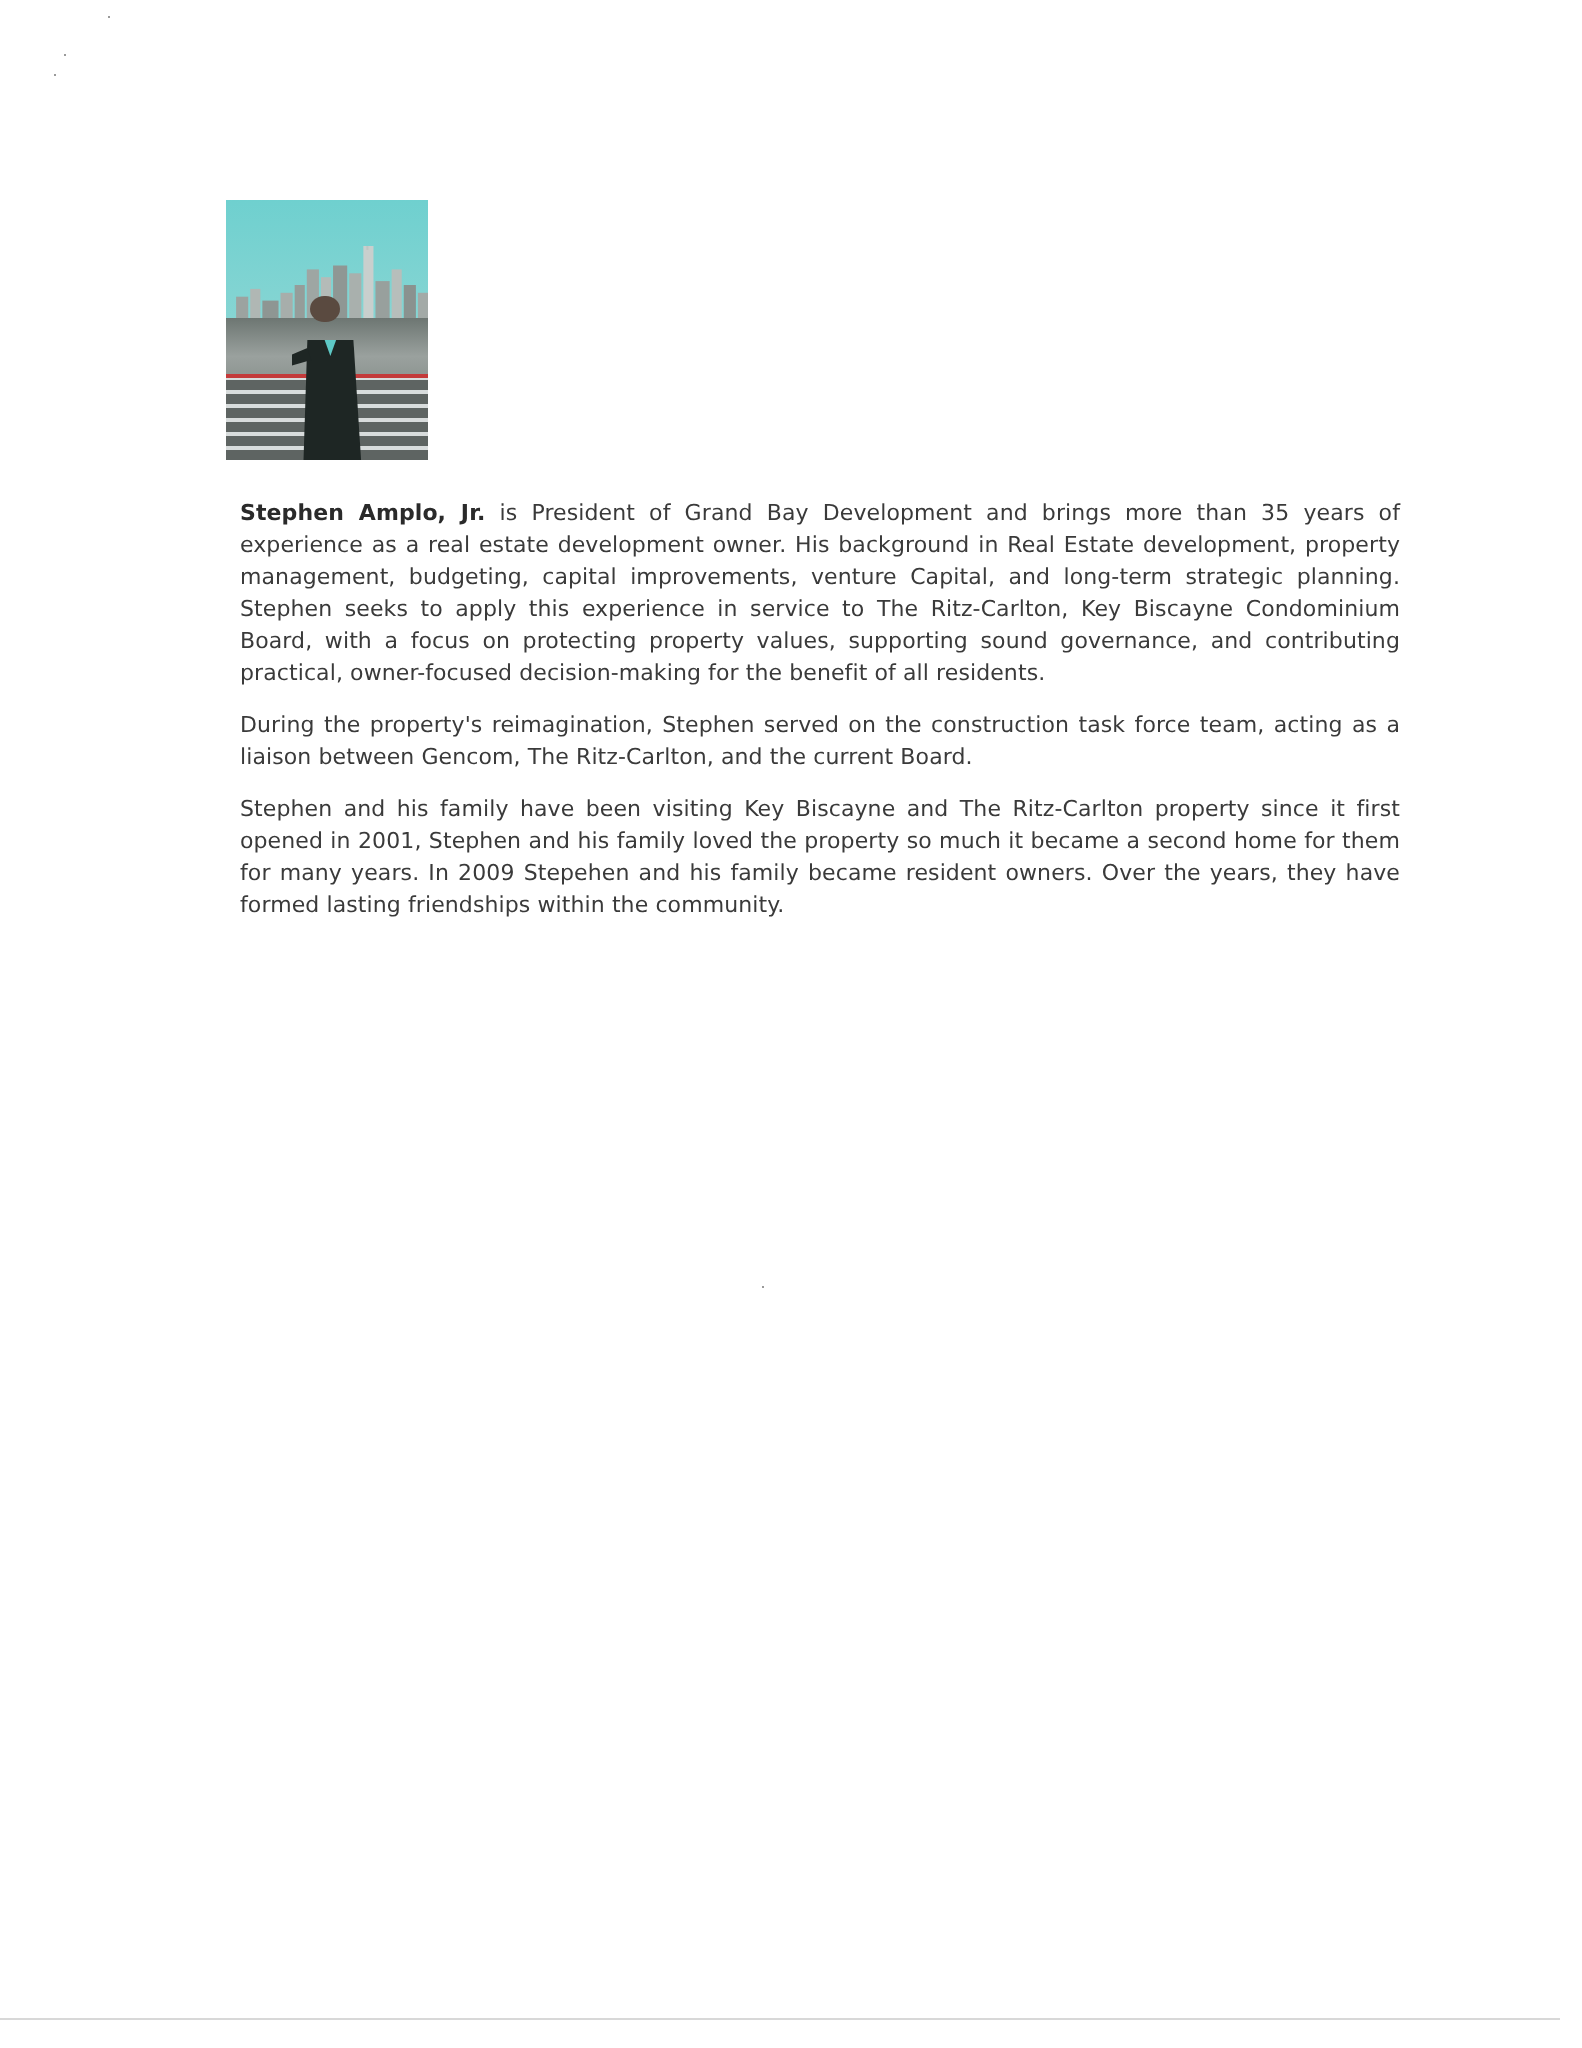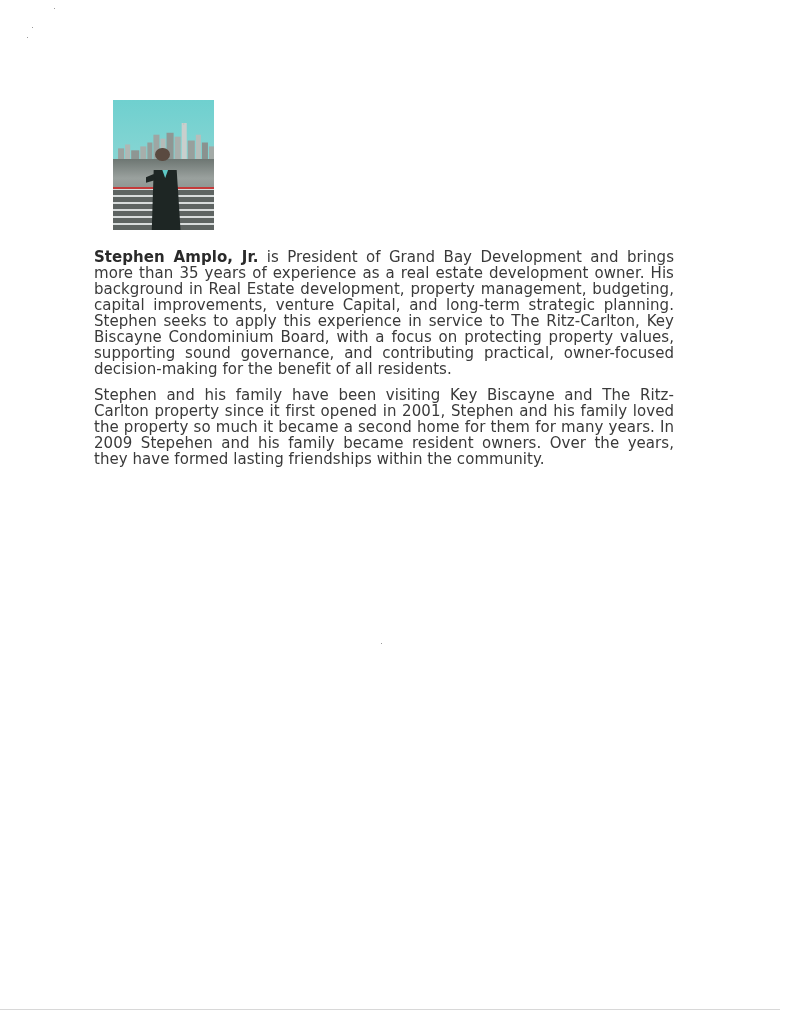--- a/index.html
+++ b/index.html
@@ -17,22 +17,22 @@
   .photo .city { position: absolute; left: 0; top: 18%; width: 100%; height: 30%; }
   .photo .water { position: absolute; left: 0; top: 45%; width: 100%; height: 25%;
     background: linear-gradient(180deg, #6d7672 0%, #9aa19e 60%, #8b938f 100%); }
   .photo .deck { position: absolute; left: 0; top: 68%; width: 100%; height: 32%;
     background: repeating-linear-gradient(180deg, #d8dcdc 0 2px, #5e6462 2px 7px); }
   .photo .redline { position: absolute; left: 0; top: 67%; width: 100%; height: 2px; background: #c43a3a; }
   .photo .person { position: absolute; left: 33%; top: 43%; width: 38%; height: 57%; }
   .photo .head { position: absolute; left: 42%; top: 37%; width: 14%; height: 10%; border-radius: 50%; background: #5a4a40; }
 
   .bio {
-    position: absolute; left: 94px; top: 249px; width: 580px;
-    font-size: 15px; line-height: 16px; text-align: justify; letter-spacing: 0.05px;
+    position: absolute; left: 120px; top: 249px; width: 580px;
+    font-size: 11px; line-height: 16px; text-align: justify; letter-spacing: 0.05px;
   }
   .bio p { margin: 0 0 10px 0; }
   .bio .name { font-weight: bold; color: #2a2a2a; }
   .bottom-rule { position: absolute; left: 0; top: 1009px; width: 780px; height: 1px; background: #d8d8d8; }
 </style>
 </head>
 <body>
 
 <div class="speck" style="left:54px;top:8px;"></div>
 <div class="speck" style="left:32px;top:27px;"></div>
@@ -64,16 +64,17 @@
   <svg class="person" viewBox="0 0 40 74" preserveAspectRatio="none">
     <path d="M8 14 L32 14 L36 74 L6 74 Z" fill="#1e2624"></path>
     <path d="M8 18 L-12 26 L-12 30 L10 24 Z" fill="#1e2624"></path>
     <path d="M17 14 L20 22 L23 14 Z" fill="#5ec9c6"></path>
   </svg>
   <div class="head"></div>
 </div>
 
 <div class="bio">
   <p><span class="name">Stephen Amplo, Jr.</span><span> is President of Grand Bay Development and brings more than 35 years of experience as a real estate development owner. His background in Real Estate development, property management, budgeting, capital improvements, venture Capital, and long-term strategic planning. Stephen seeks to apply this experience in service to The Ritz-Carlton, Key Biscayne Condominium Board, with a focus on protecting property values, supporting sound governance, and contributing practical, owner-focused decision-making for the benefit of all residents.</span></p>
+  <p>During the property's reimagination, Stephen served on the construction task force team, acting as a liaison between Gencom, The Ritz-Carlton, and the current Board.</p>
   <p>Stephen and his family have been visiting Key Biscayne and The Ritz-Carlton property since it first opened in 2001, Stephen and his family loved the property so much it became a second home for them for many years. In 2009 Stepehen and his family became resident owners. Over the years, they have formed lasting friendships within the community.</p>
 </div>
 
 <div class="bottom-rule"></div>
 
 </body></html>

